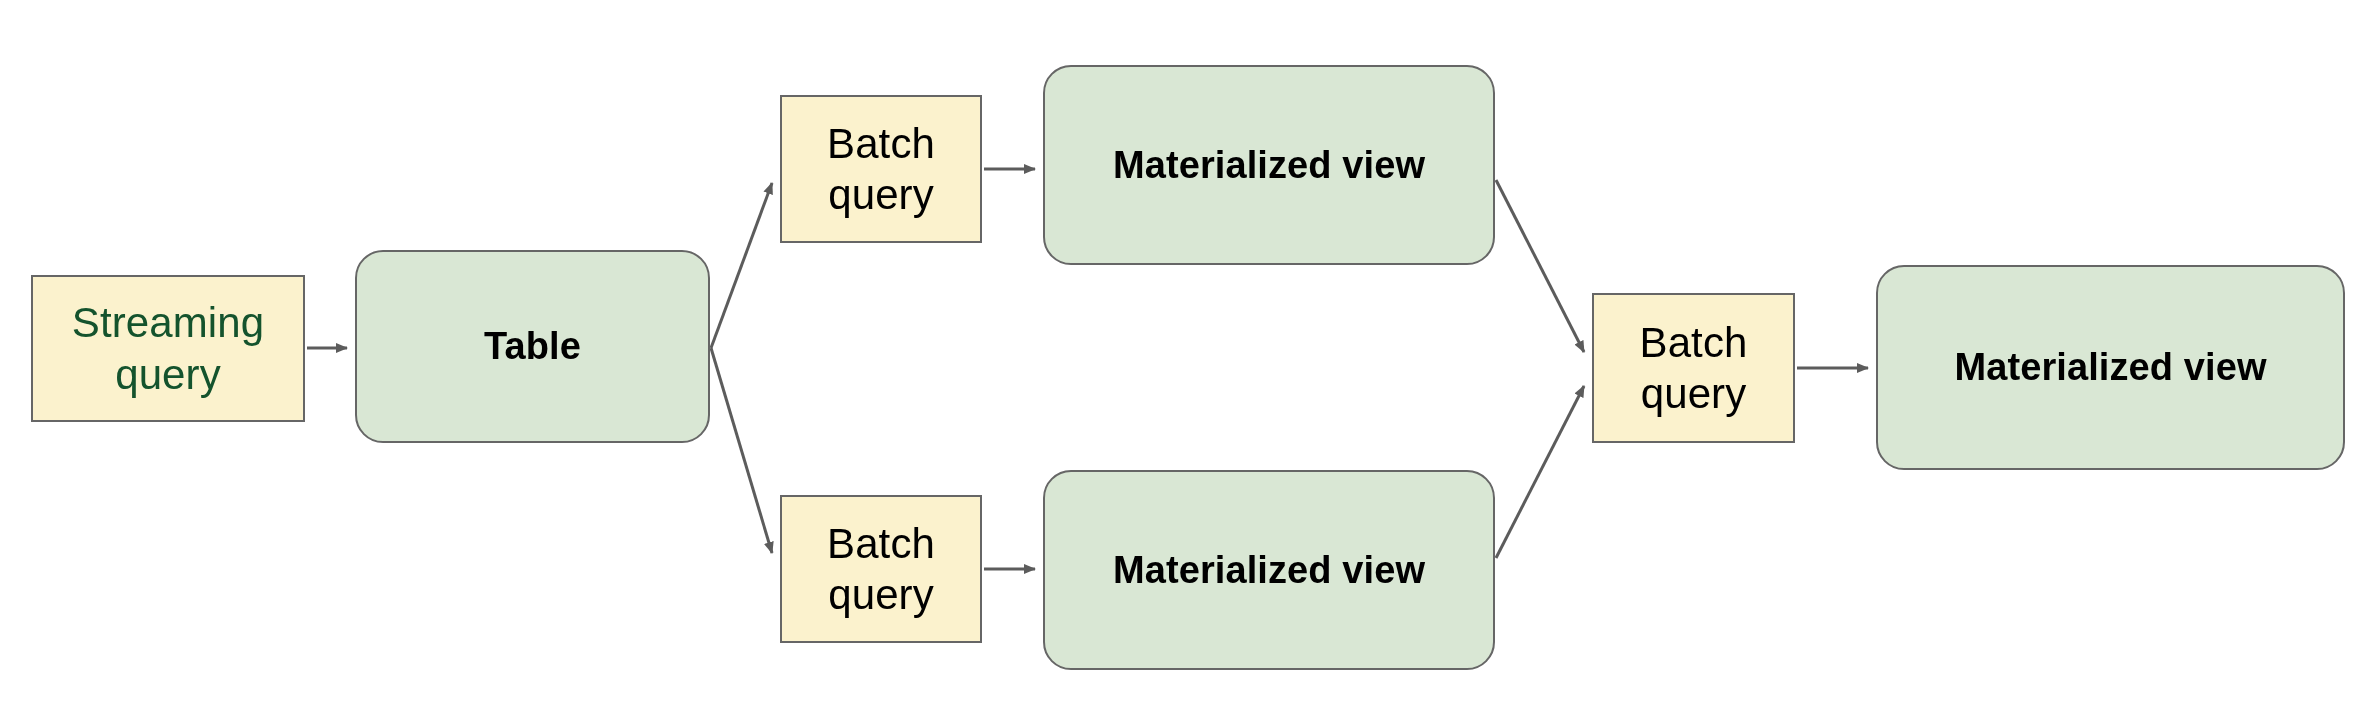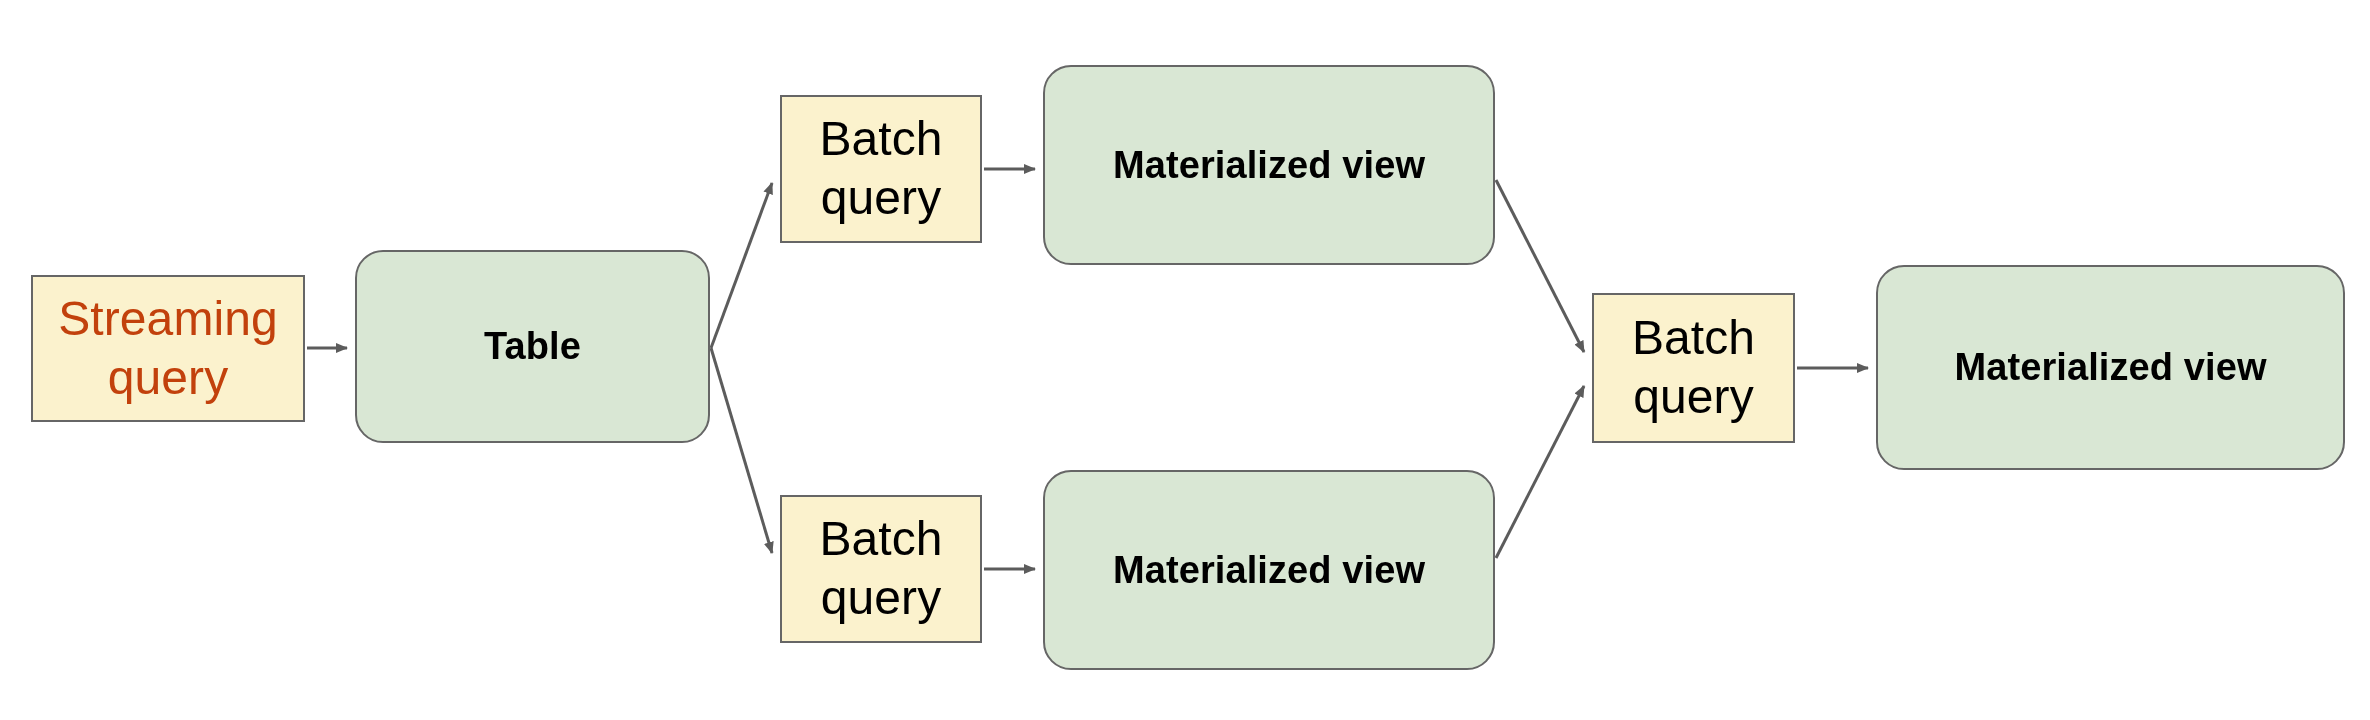--- a/index.html
+++ b/index.html
@@ -45,21 +45,21 @@
     border-radius: 0;
   }
   .node-store {
     background: #d9e7d4;
     border-radius: 28px;
   }
   .node-label {
     display: block;
     white-space: pre-line;
     padding: 0 6px;
-    font-size: 48px;
+    font-size: 42px;
     letter-spacing: 0.1px;
   }
   .node-store .node-label {
     font-size: 38px;
     font-weight: bold;
   }
 </style>
 </head>
 <body>
 
@@ -82,21 +82,21 @@
 
     <line x1="984" y1="569" x2="1035" y2="569" stroke="#5c5c5c" stroke-width="3" marker-end="url(#arrow)"></line>
 
     <line x1="1496" y1="180" x2="1584" y2="352" stroke="#5c5c5c" stroke-width="3" marker-end="url(#arrow)"></line>
 
     <line x1="1496" y1="558" x2="1584" y2="386" stroke="#5c5c5c" stroke-width="3" marker-end="url(#arrow)"></line>
 
     <line x1="1797" y1="368" x2="1868" y2="368" stroke="#5c5c5c" stroke-width="3" marker-end="url(#arrow)"></line>
   </svg>
 
-  <div class="node node-process" id="node-streaming-query" style="left: 31px; top: 275px; width: 274px; height: 147px; border-color: rgb(102, 102, 102); color: #c2410c; background: rgb(251, 242, 205); border-radius: 0px;">
+  <div class="node node-process" id="node-streaming-query" style="left: 31px; top: 275px; width: 274px; height: 147px; border-color: rgb(102, 102, 102); color: #14532d; background: rgb(251, 242, 205); border-radius: 0px;">
     <span class="node-label">Streaming
 query</span>
   </div>
 
   <div class="node node-store" id="node-table" style="left: 355px; top: 250px; width: 355px; height: 193px; border-color: rgb(102, 102, 102); color: rgb(0, 0, 0); background: rgb(217, 231, 212); border-radius: 28px;">
     <span class="node-label">Table</span>
   </div>
 
   <div class="node node-process" id="node-batch-query-top" style="left: 780px; top: 95px; width: 202px; height: 148px; border-color: rgb(102, 102, 102); color: rgb(0, 0, 0); background: rgb(251, 242, 205); border-radius: 0px;">
     <span class="node-label">Batch

